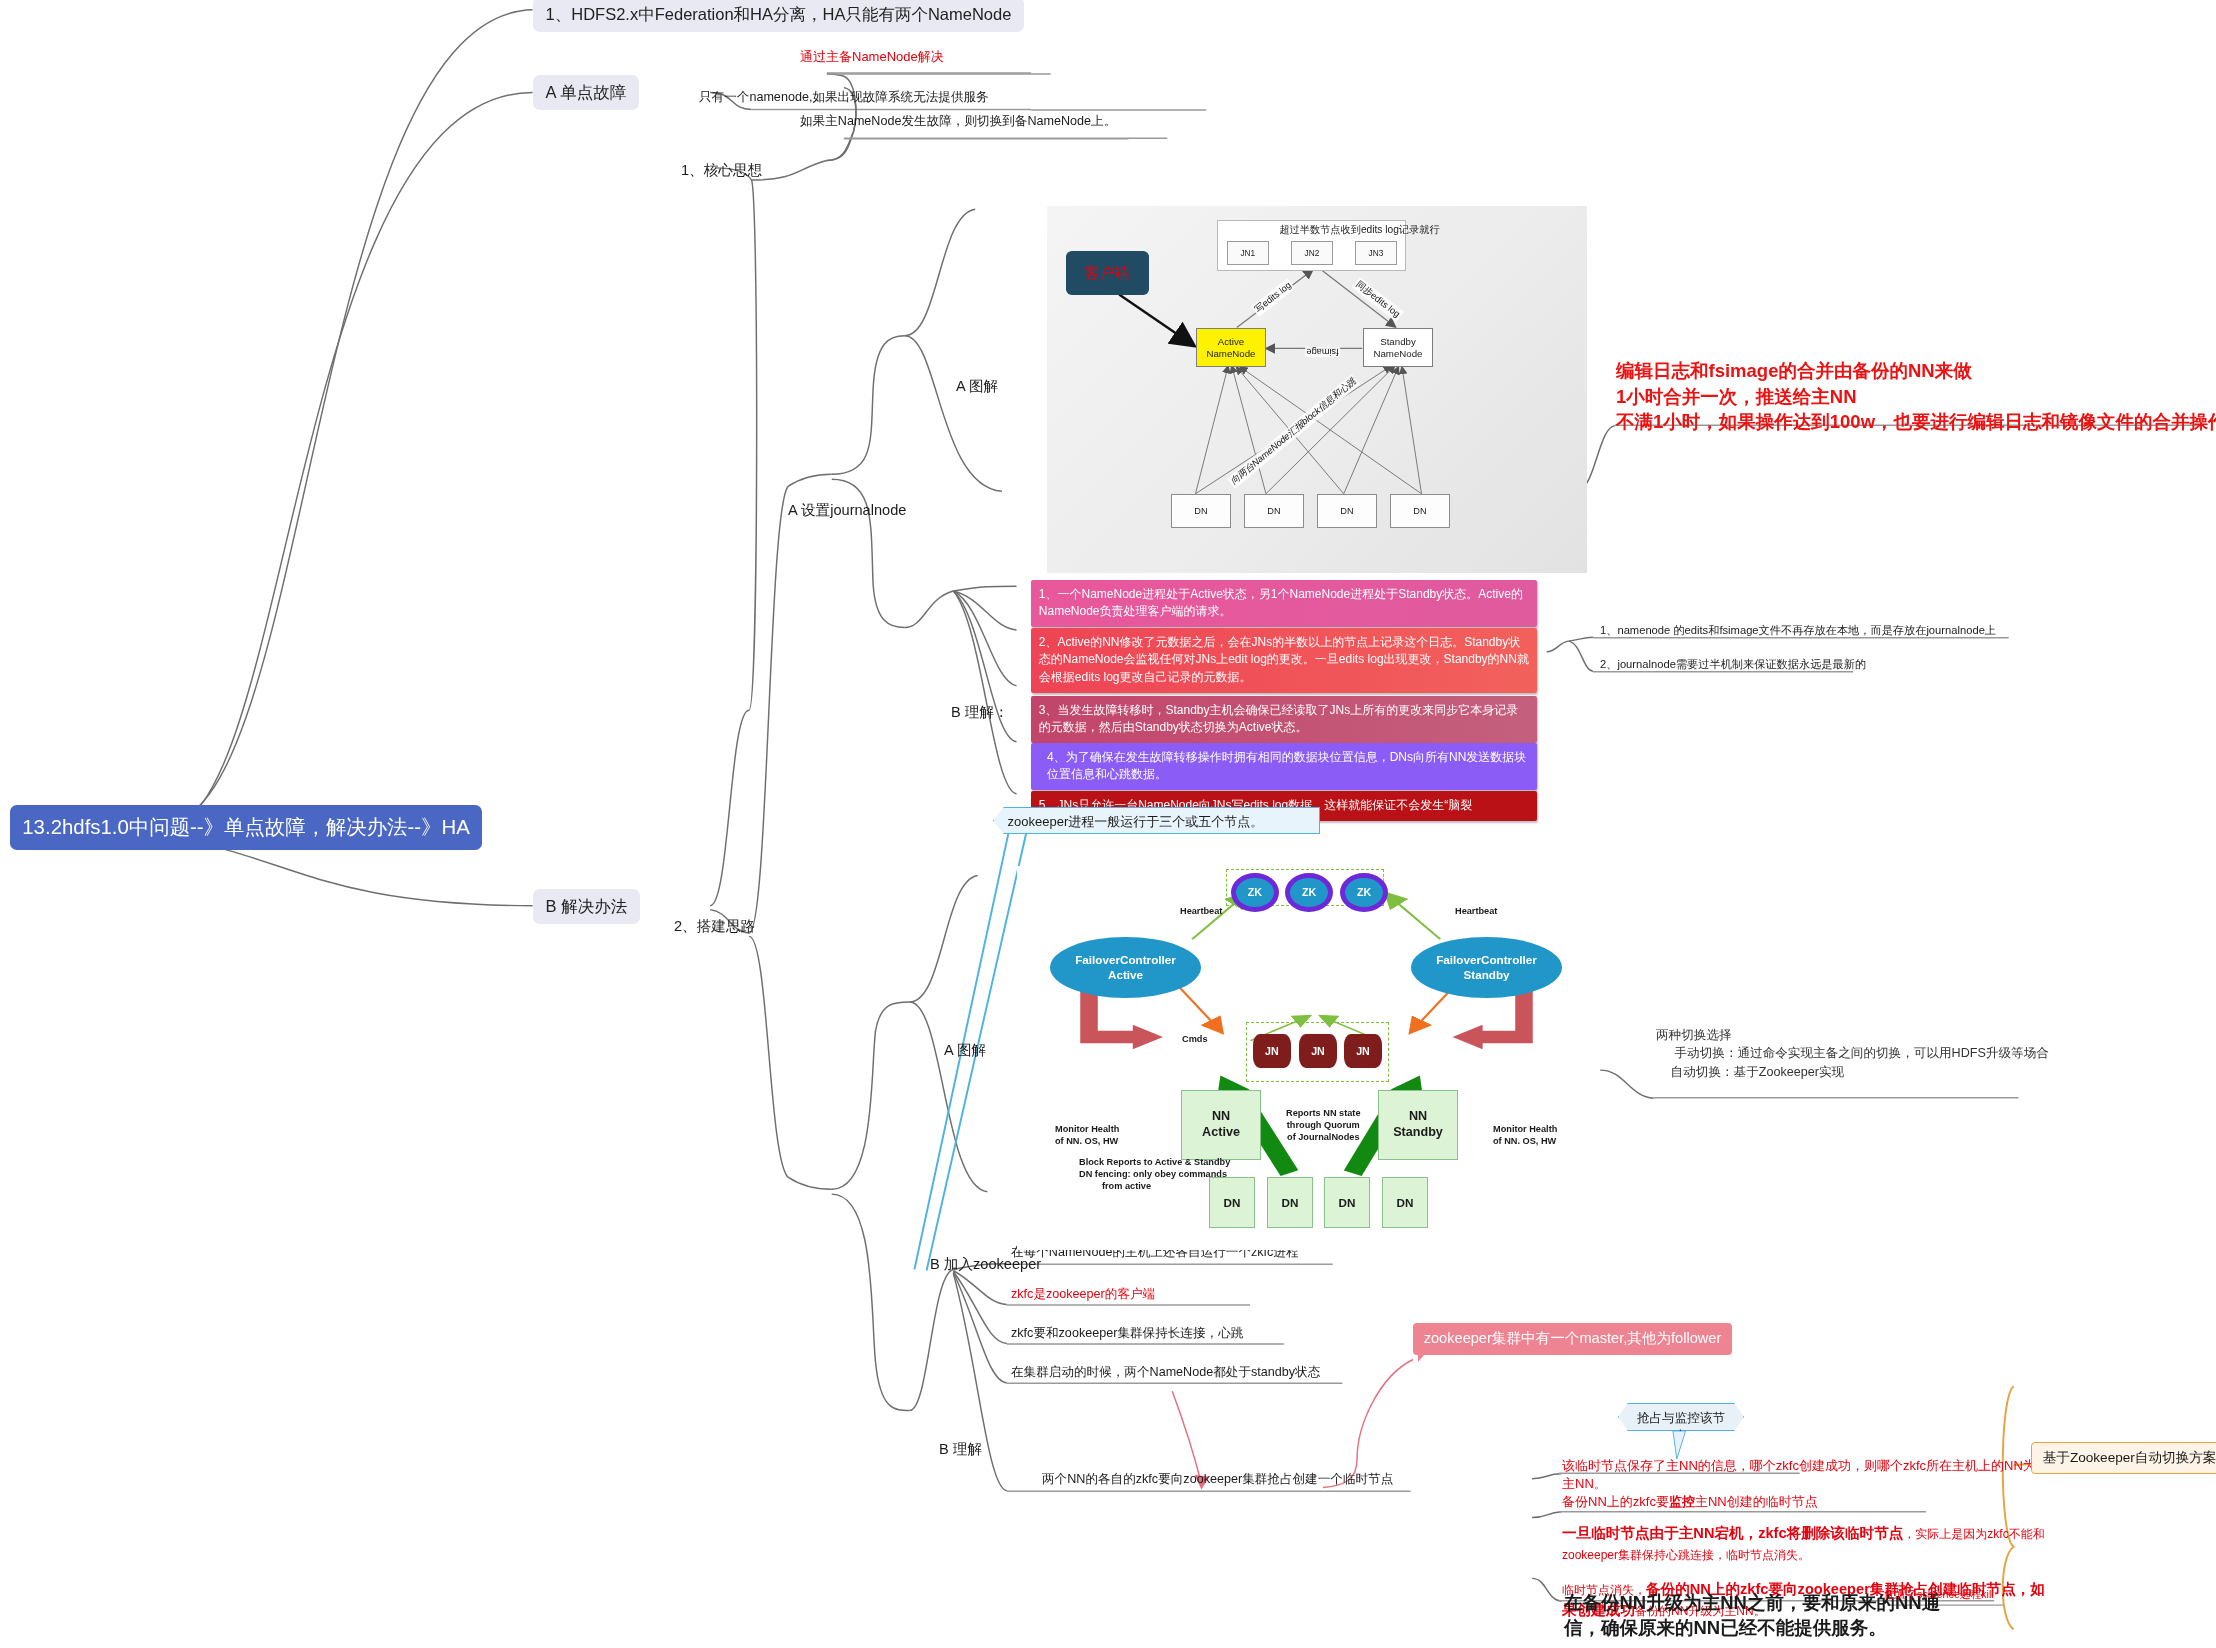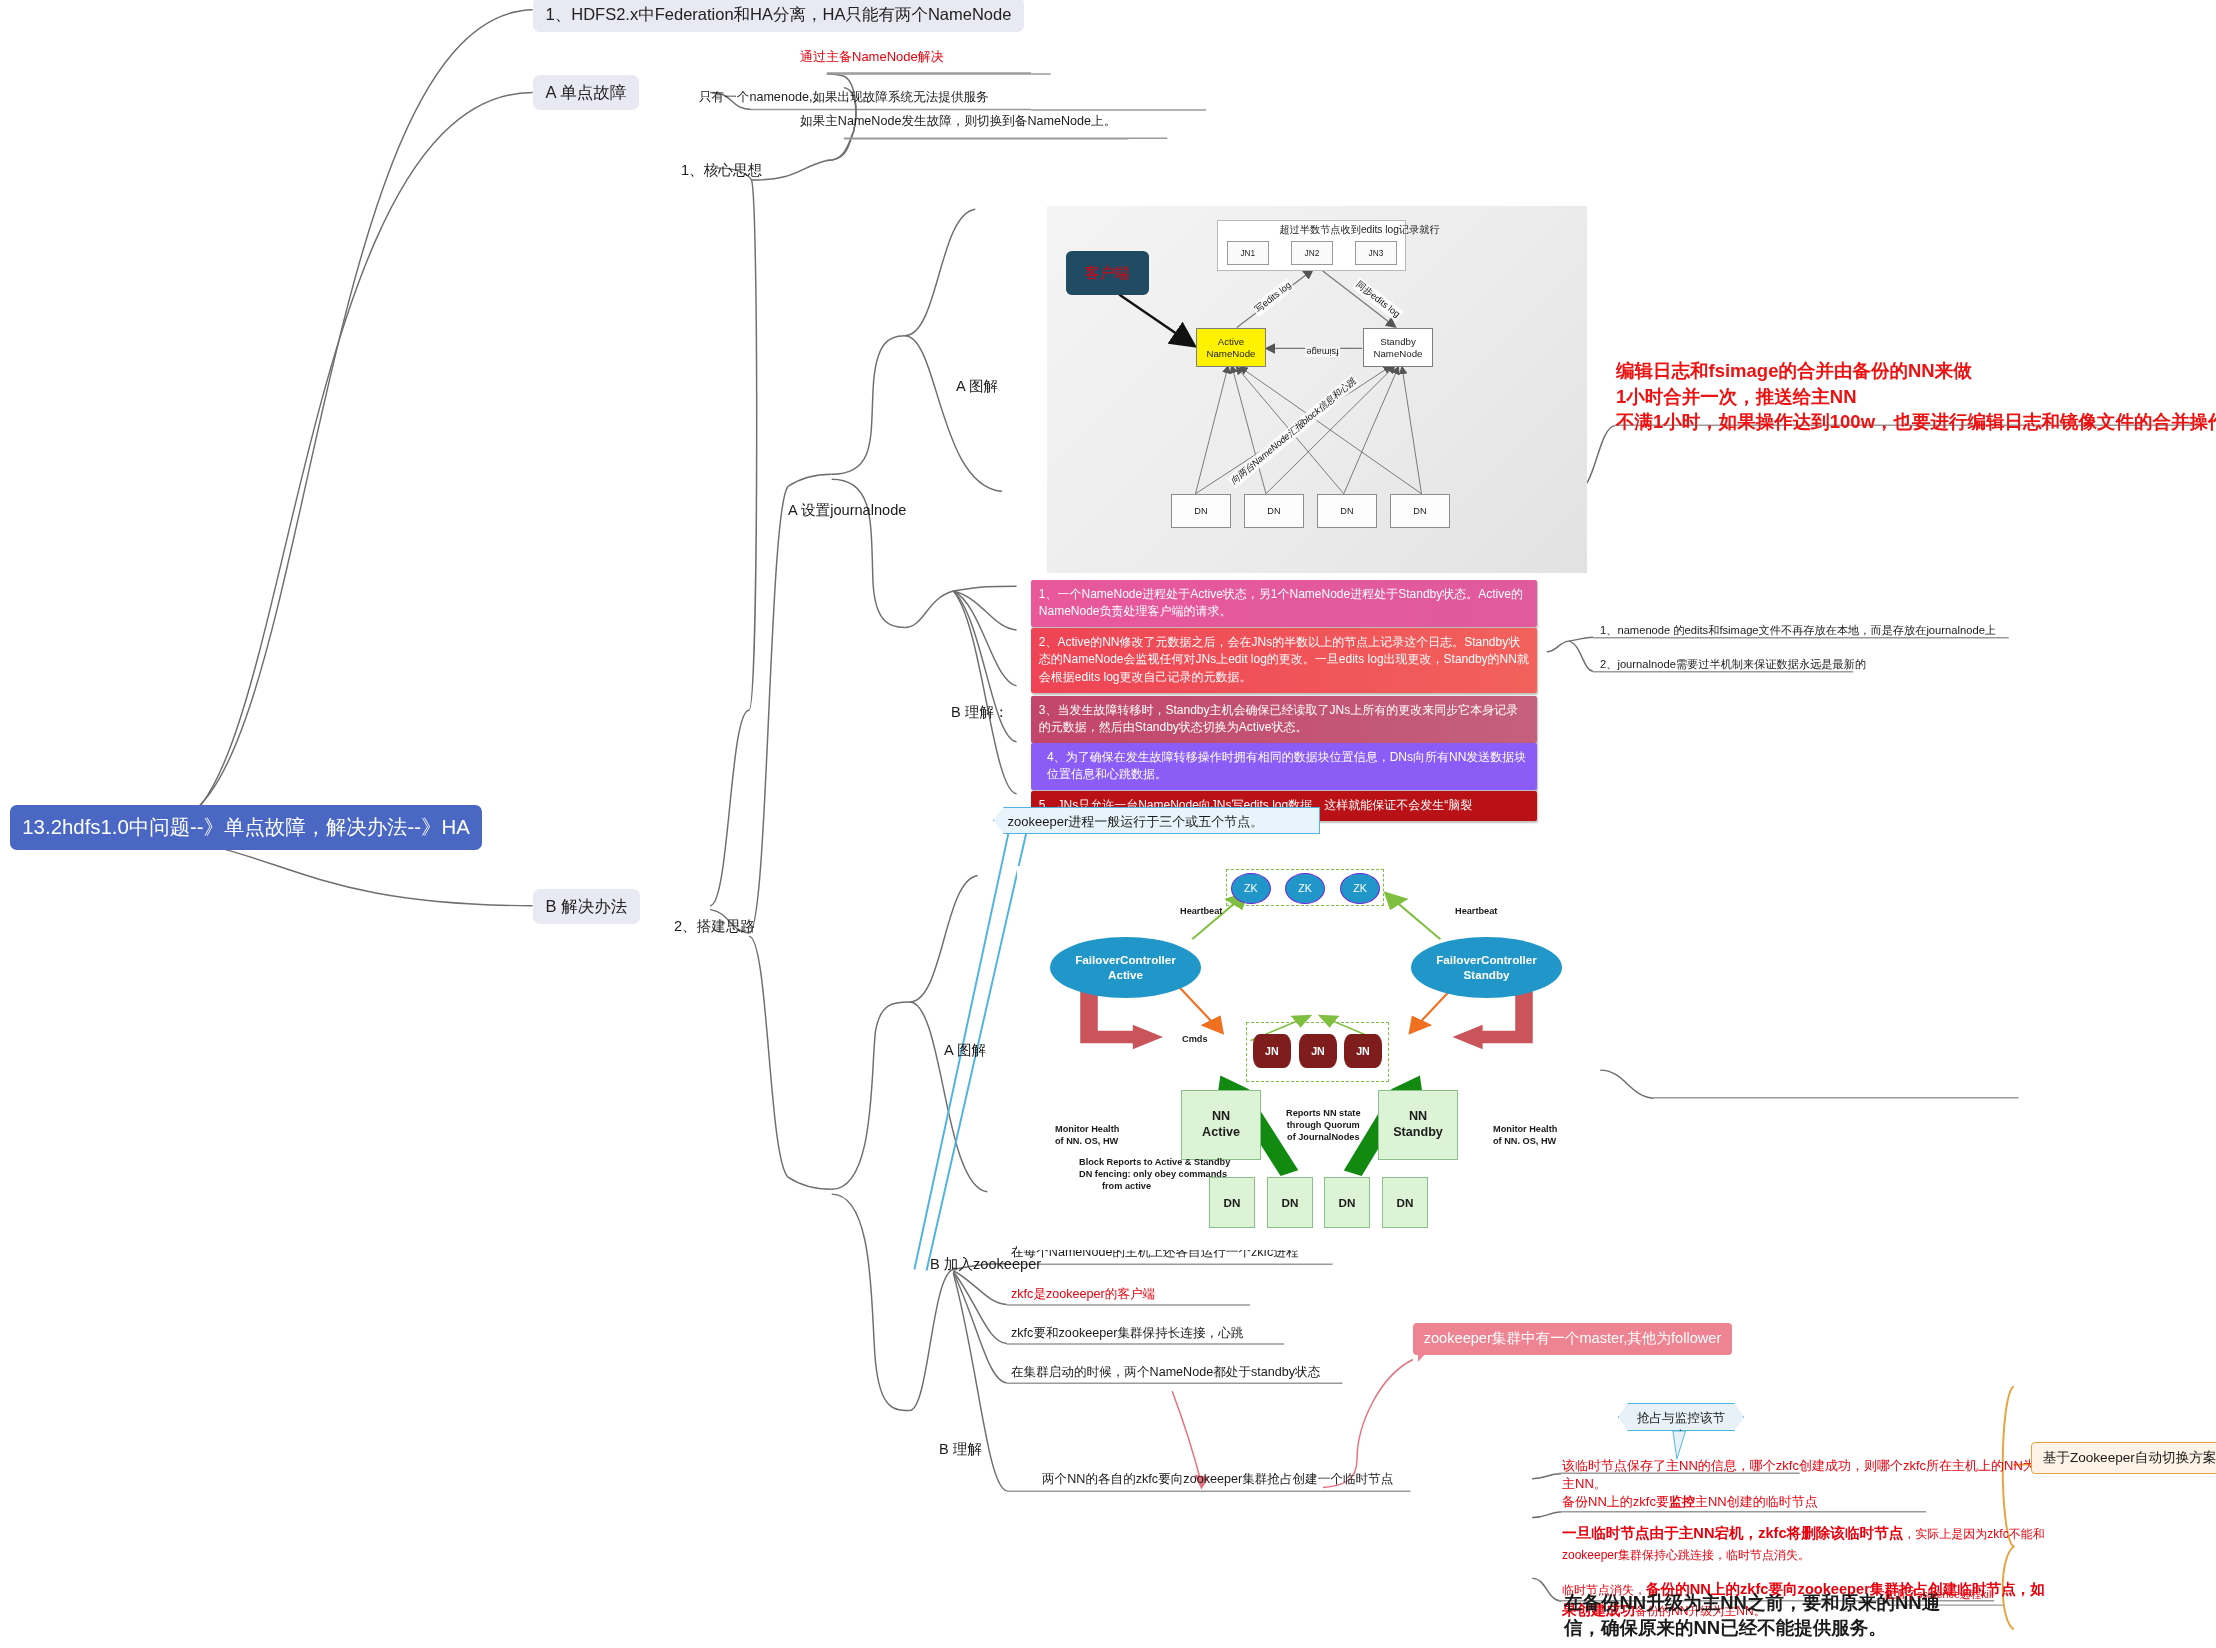--- a/index.html
+++ b/index.html
@@ -87,22 +87,22 @@
         justify-content:center;text-align:center;font-size:9.7px;color:#1b1b1b;line-height:1.2;}
   .d1-active{left:149px;top:122px;background:#FFF200;}
   .d1-standby{left:316px;top:122px;background:#fff;}
   .d1-dn{position:absolute;top:288px;width:58px;height:32px;background:#fdfdfd;border:0.5px solid #8c8c8c;
         display:flex;align-items:center;justify-content:center;font-size:9.2px;color:#1b1b1b;}
   .d1-lbl{position:absolute;font-size:9.2px;color:#111;background:rgba(255,255,255,.82);padding:0 1.5px;white-space:nowrap;}
 
   
   #diag2{left:1017px;top:866px;width:579px;height:384px;background:#fff;}
   .d2-zkwrap{position:absolute;left:209px;top:2.9px;width:156px;height:35px;border:1px dashed #7FBF3F;}
-  .d2-zk{position:absolute;top:2.9px;width:38px;height:29px;border-radius:50%;background:#2196C9;border:1px solid #6d28d9;
-        display:flex;align-items:center;justify-content:center;color:#fff;font-weight:normal;font-size:10.7px;}
+  .d2-zk{position:absolute;top:2.9px;width:38px;height:29px;border-radius:50%;background:#2196C9;border:5px solid #6d28d9;
+        display:flex;align-items:center;justify-content:center;color:#fff;font-weight:bold;font-size:10.7px;}
   .d2-fc{position:absolute;top:71px;width:151px;height:61px;border-radius:50%;background:#2196C9;
         display:flex;align-items:center;justify-content:center;text-align:center;color:#fff;font-weight:bold;
         font-size:11.7px;line-height:1.25;}
   .d2-jnwrap{position:absolute;left:229px;top:156px;width:141px;height:58px;border:1px dashed #7FBF3F;}
   .d2-jn{position:absolute;top:10.7px;width:38px;height:34px;background:#7f1d1d;border-radius:6.8px/10.7px;
         display:flex;align-items:center;justify-content:center;color:#fff;font-weight:bold;font-size:10.7px;}
   .d2-nn{position:absolute;top:233px;width:78px;height:71px;background:#DDF3D6;border:0.5px solid #8ac08a;
         display:flex;align-items:center;justify-content:center;text-align:center;font-weight:bold;font-size:12.6px;
         color:#1b1b1b;line-height:1.25;}
   .d2-dn{position:absolute;top:440px;width:44px;height:61px;background:#DDF3D6;border:0.5px solid #8ac08a;
@@ -262,20 +262,25 @@
   <div class="node topic small" style="left:1011px;top:1365px;">在集群启动的时候，两个NameNode都处于standby状态</div>
   <div class="node topic small" style="left:1042px;top:1472px;">两个NN的各自的zkfc要向zookeeper集群抢占创建一个临时节点</div>
 
   <div class="node callout-pink" style="left:1413px;top:1323px;">zookeeper集群中有一个master,其他为follower</div>
 
   <div class="node callout-blue2" style="left:1618px;top:1403px;width:126px;height:28px;line-height:18.5px;">抢占与监控该节点</div>
   <svg style="position:absolute;left:1669px;top:1431px;width:19.5px;height:30px;" viewBox="0 0 40 62" xmlns="http://www.w3.org/2000/svg">
     <path d="M8 0 L34 0 L16 58 Z" fill="#E8F1F7" stroke="#4FB3DF" stroke-width="2"></path>
   </svg>
 
+  <div class="node noteblock" style="left:1656px;top:1026px;">
+    <div>两种切换选择</div>
+    <div style="padding-left:18.5px;">手动切换：通过命令实现主备之间的切换，可以用HDFS升级等场合</div>
+    <div style="padding-left:14.6px;">自动切换：基于Zookeeper实现</div>
+  </div>
 
   <div class="node redblock" style="left:1562px;top:1457px;width:516px;">
     <div><span> 该临时节点保存了</span><span style="color:#e8000d;">主NN的信息，哪个zkfc创建成功，则哪个zkfc所在主机上的NN为</span></div>
     <div>主NN。</div>
     <div><span>备份NN上的zkfc要</span><b>监控</b><span>主NN创建的临时节点</span></div>
   </div>
 
   <div class="node redbig" style="left:1562px;top:1523px;width:496px;">
     <b>一旦临时节点由于主NN宕机，zkfc将删除该临时节点</b><span style="font-size:12px;">，实际上是因为zkfc不能和zookeeper集群保持心跳连接，临时节点消失。</span>
   </div>

